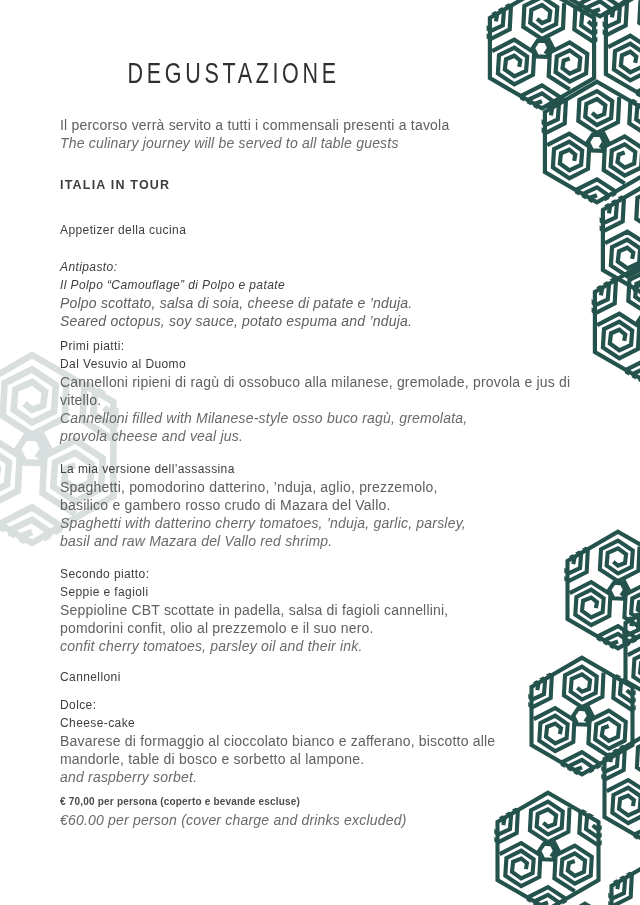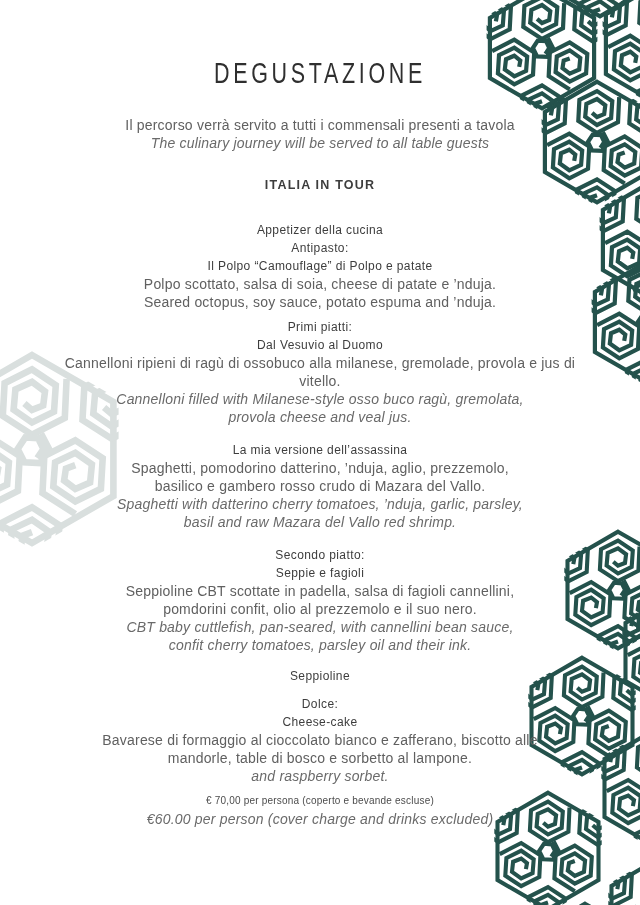--- a/index.html
+++ b/index.html
@@ -1,33 +1,33 @@
 <!DOCTYPE html>
 <html style="--ink-title: #2f2f2f; --ink-dark: #3d3d3d; --ink-body: #606060; --ink-italic: #6a6a6a;"><head>
 <meta charset="utf-8">
 <style>
   html,body{margin:0;padding:0;background:#fff;}
   .page{position:relative;width:640px;height:905px;overflow:hidden;background:#fff;
         font-family:"Liberation Sans",sans-serif;}
   #decor{position:absolute;left:0;top:0;pointer-events:none;}
-  .content{position:relative;width:520px;margin:0 auto;text-align:center;z-index:1;}
+  .content{position:relative;width:520px;margin:0 auto;text-align:left;z-index:1;}
   .page-title{margin:0;padding-top:56px;font-size:29px;line-height:34px;font-weight:400;
       color:var(--ink-title);letter-spacing:5px;transform:scaleX(0.74);transform-origin:50% 50%;}
   .intro1{margin:26px 0 0 0;}
   p{margin:0;}
   .line{font-size:14px;line-height:18px;color:var(--ink-body);letter-spacing:.2px;}
   .it{font-style:italic;color:var(--ink-italic);}
   .tour{margin:24px 0 0 0;font-size:12.5px;line-height:18px;font-weight:bold;
         color:var(--ink-dark);letter-spacing:1.2px;}
   .section{margin:27px 0 0 0;}
   .hdr{font-size:12px;line-height:18px;font-weight:400;color:var(--ink-dark);letter-spacing:.4px;}
   .course{margin:0;}
-  .m19{} .m14{margin-top:7px;} .m15{margin-top:15px;}
+  .m19{margin-top:19px;font-style:italic;} .m14{margin-top:7px;} .m15{margin-top:15px;}
   .m13{margin-top:13px;} .m10{margin-top:10px;} .m7{margin-top:7px;}
-  .price-it{font-size:10px;line-height:18px;font-weight:normal;color:#4c4c4c;letter-spacing:.2px;}
+  .price-it{font-size:10px;line-height:18px;font-weight:bold;color:#4c4c4c;letter-spacing:.2px;}
 </style>
 </head>
 <body>
 
 <div class="page">
   <svg id="decor" width="640" height="905" viewBox="0 0 640 905">
       <clipPath id="hxclip0">
         <polygon points="542.0,-16.0 597.4,16.0 597.4,80.0 542.0,112.0 486.6,80.0 486.6,16.0"></polygon>
       </clipPath>
       <clipPath id="hxclip1">
@@ -250,25 +250,24 @@
       <p class="line">basilico e gambero rosso crudo di Mazara del Vallo.</p>
       <p class="line it">Spaghetti with datterino cherry tomatoes, ’nduja, garlic, parsley,</p>
       <p class="line it">basil and raw Mazara del Vallo red shrimp.</p>
     </div>
 
     <div class="course m15">
       <p class="hdr">Secondo piatto:</p>
       <p class="hdr">Seppie e fagioli</p>
       <p class="line">Seppioline CBT scottate in padella, salsa di fagioli cannellini,</p>
       <p class="line">pomdorini confit, olio al prezzemolo e il suo nero.</p>
-      <p class="line it">CBT baby cuttlefish, pan-seared, with cannellini bean sauce,</p>
       <p class="line it">confit cherry tomatoes, parsley oil and their ink.</p>
     </div>
 
-    <p class="hdr m13">Seppioline</p>
+    <p class="hdr m13">Cannelloni</p>
 
     <div class="course m10">
       <p class="hdr">Dolce:</p>
       <p class="hdr">Cheese-cake</p>
       <p class="line">Bavarese di formaggio al cioccolato bianco e zafferano, biscotto alle</p>
       <p class="line">mandorle, table di bosco e sorbetto al lampone.</p>
       <p class="line it">and raspberry sorbet.</p>
     </div>
 
     <p class="price-it m7">€ 70,00 per persona (coperto e bevande escluse)</p>

